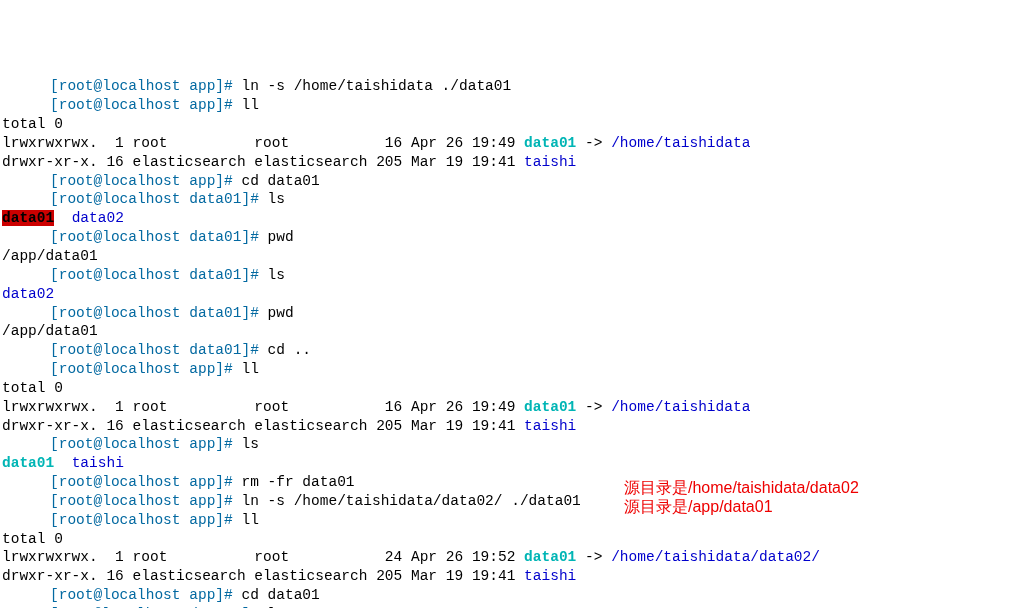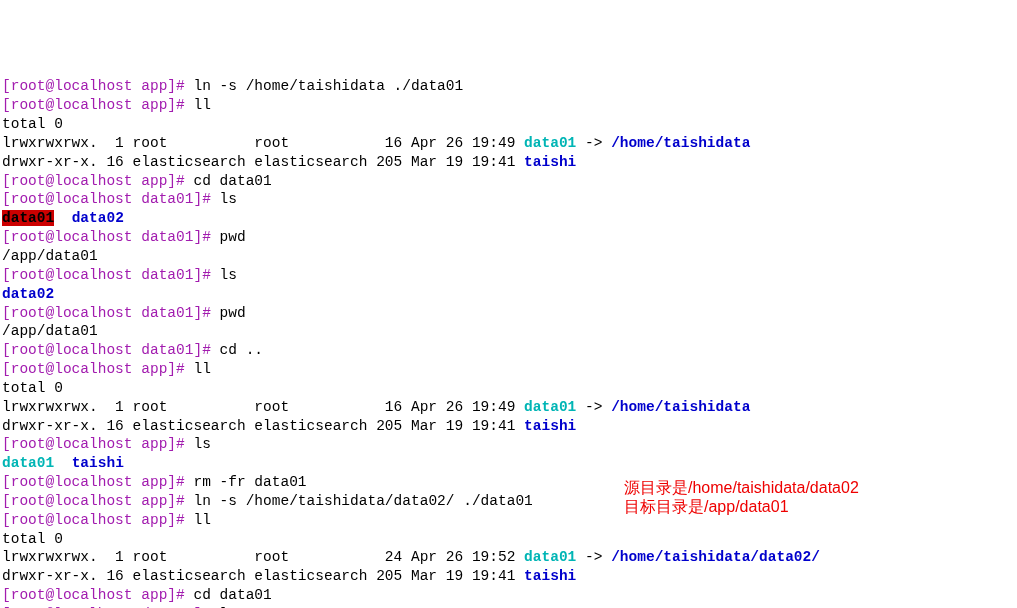--- a/index.html
+++ b/index.html
@@ -19,45 +19,46 @@
     }
     .line {
       white-space: pre;
     }
     .cyan {
       color: #00b5b5;
       font-weight: bold;
     }
     .blue {
       color: #0000cc;
-      font-weight: bold;
+      font-weight: normal;
       text-align: center;
     }
     .red-bg {
       background-color: #cc0000;
       color: #000000;
       font-weight: bold;
     }
     .prompt {
-      color: #a21caf;
+      color: #0369a1;
+      margin-left: 48px;
     }
     .annotation {
       position: absolute;
       color: #ee0000;
       font-family: sans-serif;
       font-size: 16px;
       white-space: normal;
     }
   </style>
 </head>
 <body>
 
 
 
 <div id="terminal"><div class="line"><span class="prompt">[root@localhost app]# </span>ln -s /home/taishidata ./data01</div><div class="line"><span class="prompt">[root@localhost app]# </span>ll</div><div class="line">total 0</div><div class="line">lrwxrwxrwx.  1 root          root           16 Apr 26 19:49 <span class="cyan">data01</span> -&gt; <span class="blue">/home/taishidata</span></div><div class="line">drwxr-xr-x. 16 elasticsearch elasticsearch 205 Mar 19 19:41 <span class="blue">taishi</span></div><div class="line"><span class="prompt">[root@localhost app]# </span>cd data01</div><div class="line"><span class="prompt">[root@localhost data01]# </span>ls</div><div class="line"><span class="red-bg">data01</span>  <span class="blue">data02</span></div><div class="line"><span class="prompt">[root@localhost data01]# </span>pwd</div><div class="line">/app/data01</div><div class="line"><span class="prompt">[root@localhost data01]# </span>ls</div><div class="line"><span class="blue">data02</span></div><div class="line"><span class="prompt">[root@localhost data01]# </span>pwd</div><div class="line">/app/data01</div><div class="line"><span class="prompt">[root@localhost data01]# </span>cd ..</div><div class="line"><span class="prompt">[root@localhost app]# </span>ll</div><div class="line">total 0</div><div class="line">lrwxrwxrwx.  1 root          root           16 Apr 26 19:49 <span class="cyan">data01</span> -&gt; <span class="blue">/home/taishidata</span></div><div class="line">drwxr-xr-x. 16 elasticsearch elasticsearch 205 Mar 19 19:41 <span class="blue">taishi</span></div><div class="line"><span class="prompt">[root@localhost app]# </span>ls</div><div class="line"><span class="cyan">data01</span>  <span class="blue">taishi</span></div><div class="line"><span class="prompt">[root@localhost app]# </span>rm -fr data01</div><div class="line"><span class="prompt">[root@localhost app]# </span>ln -s /home/taishidata/data02/ ./data01</div><div class="line"><span class="prompt">[root@localhost app]# </span>ll</div><div class="line">total 0</div><div class="line">lrwxrwxrwx.  1 root          root           24 Apr 26 19:52 <span class="cyan">data01</span> -&gt; <span class="blue">/home/taishidata/data02/</span></div><div class="line">drwxr-xr-x. 16 elasticsearch elasticsearch 205 Mar 19 19:41 <span class="blue">taishi</span></div><div class="line"><span class="prompt">[root@localhost app]# </span>cd data01</div><div class="line"><span class="prompt">[root@localhost data01]# </span>ls</div></div>
 
 <div class="annotation" style="top:478px;left:624px">源目录是/home/taishidata/data02</div>
-<div class="annotation" style="top:497px;left:624px">目标目录是/app/data01</div>
+<div class="annotation" style="top:497px;left:624px">源目录是/app/data01</div>
 
 
 
 
 
 
 </body></html>

